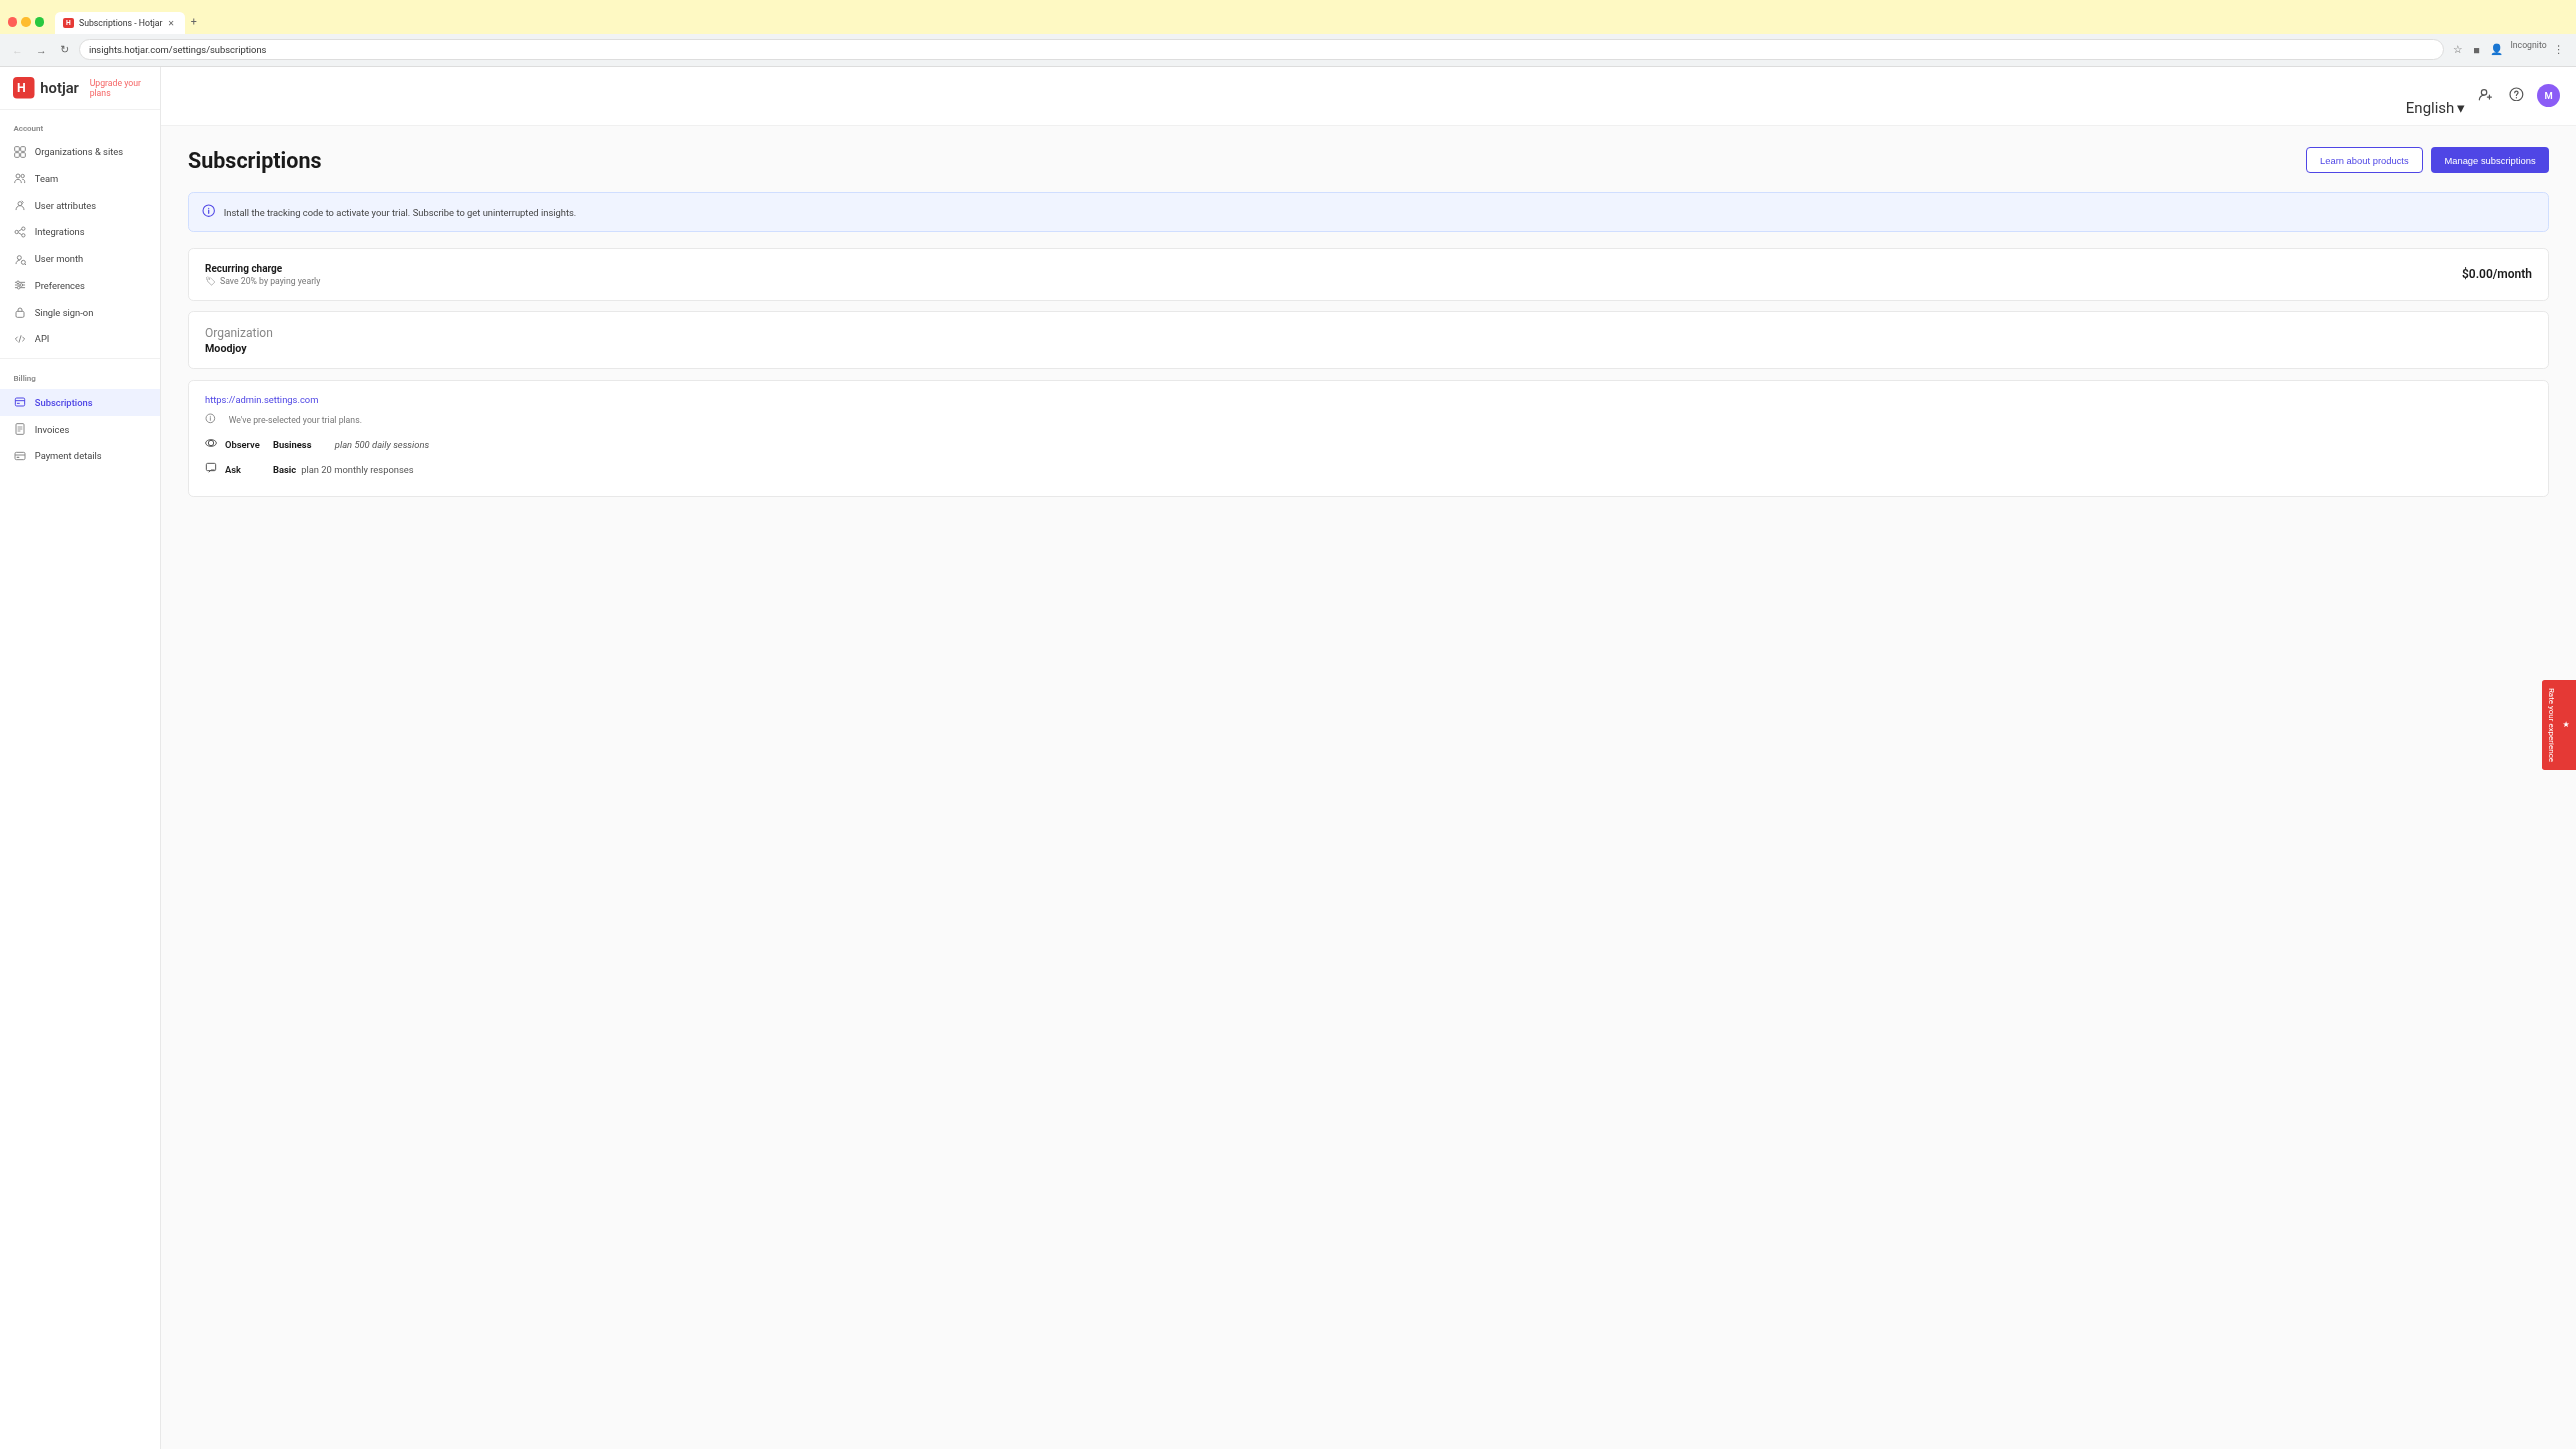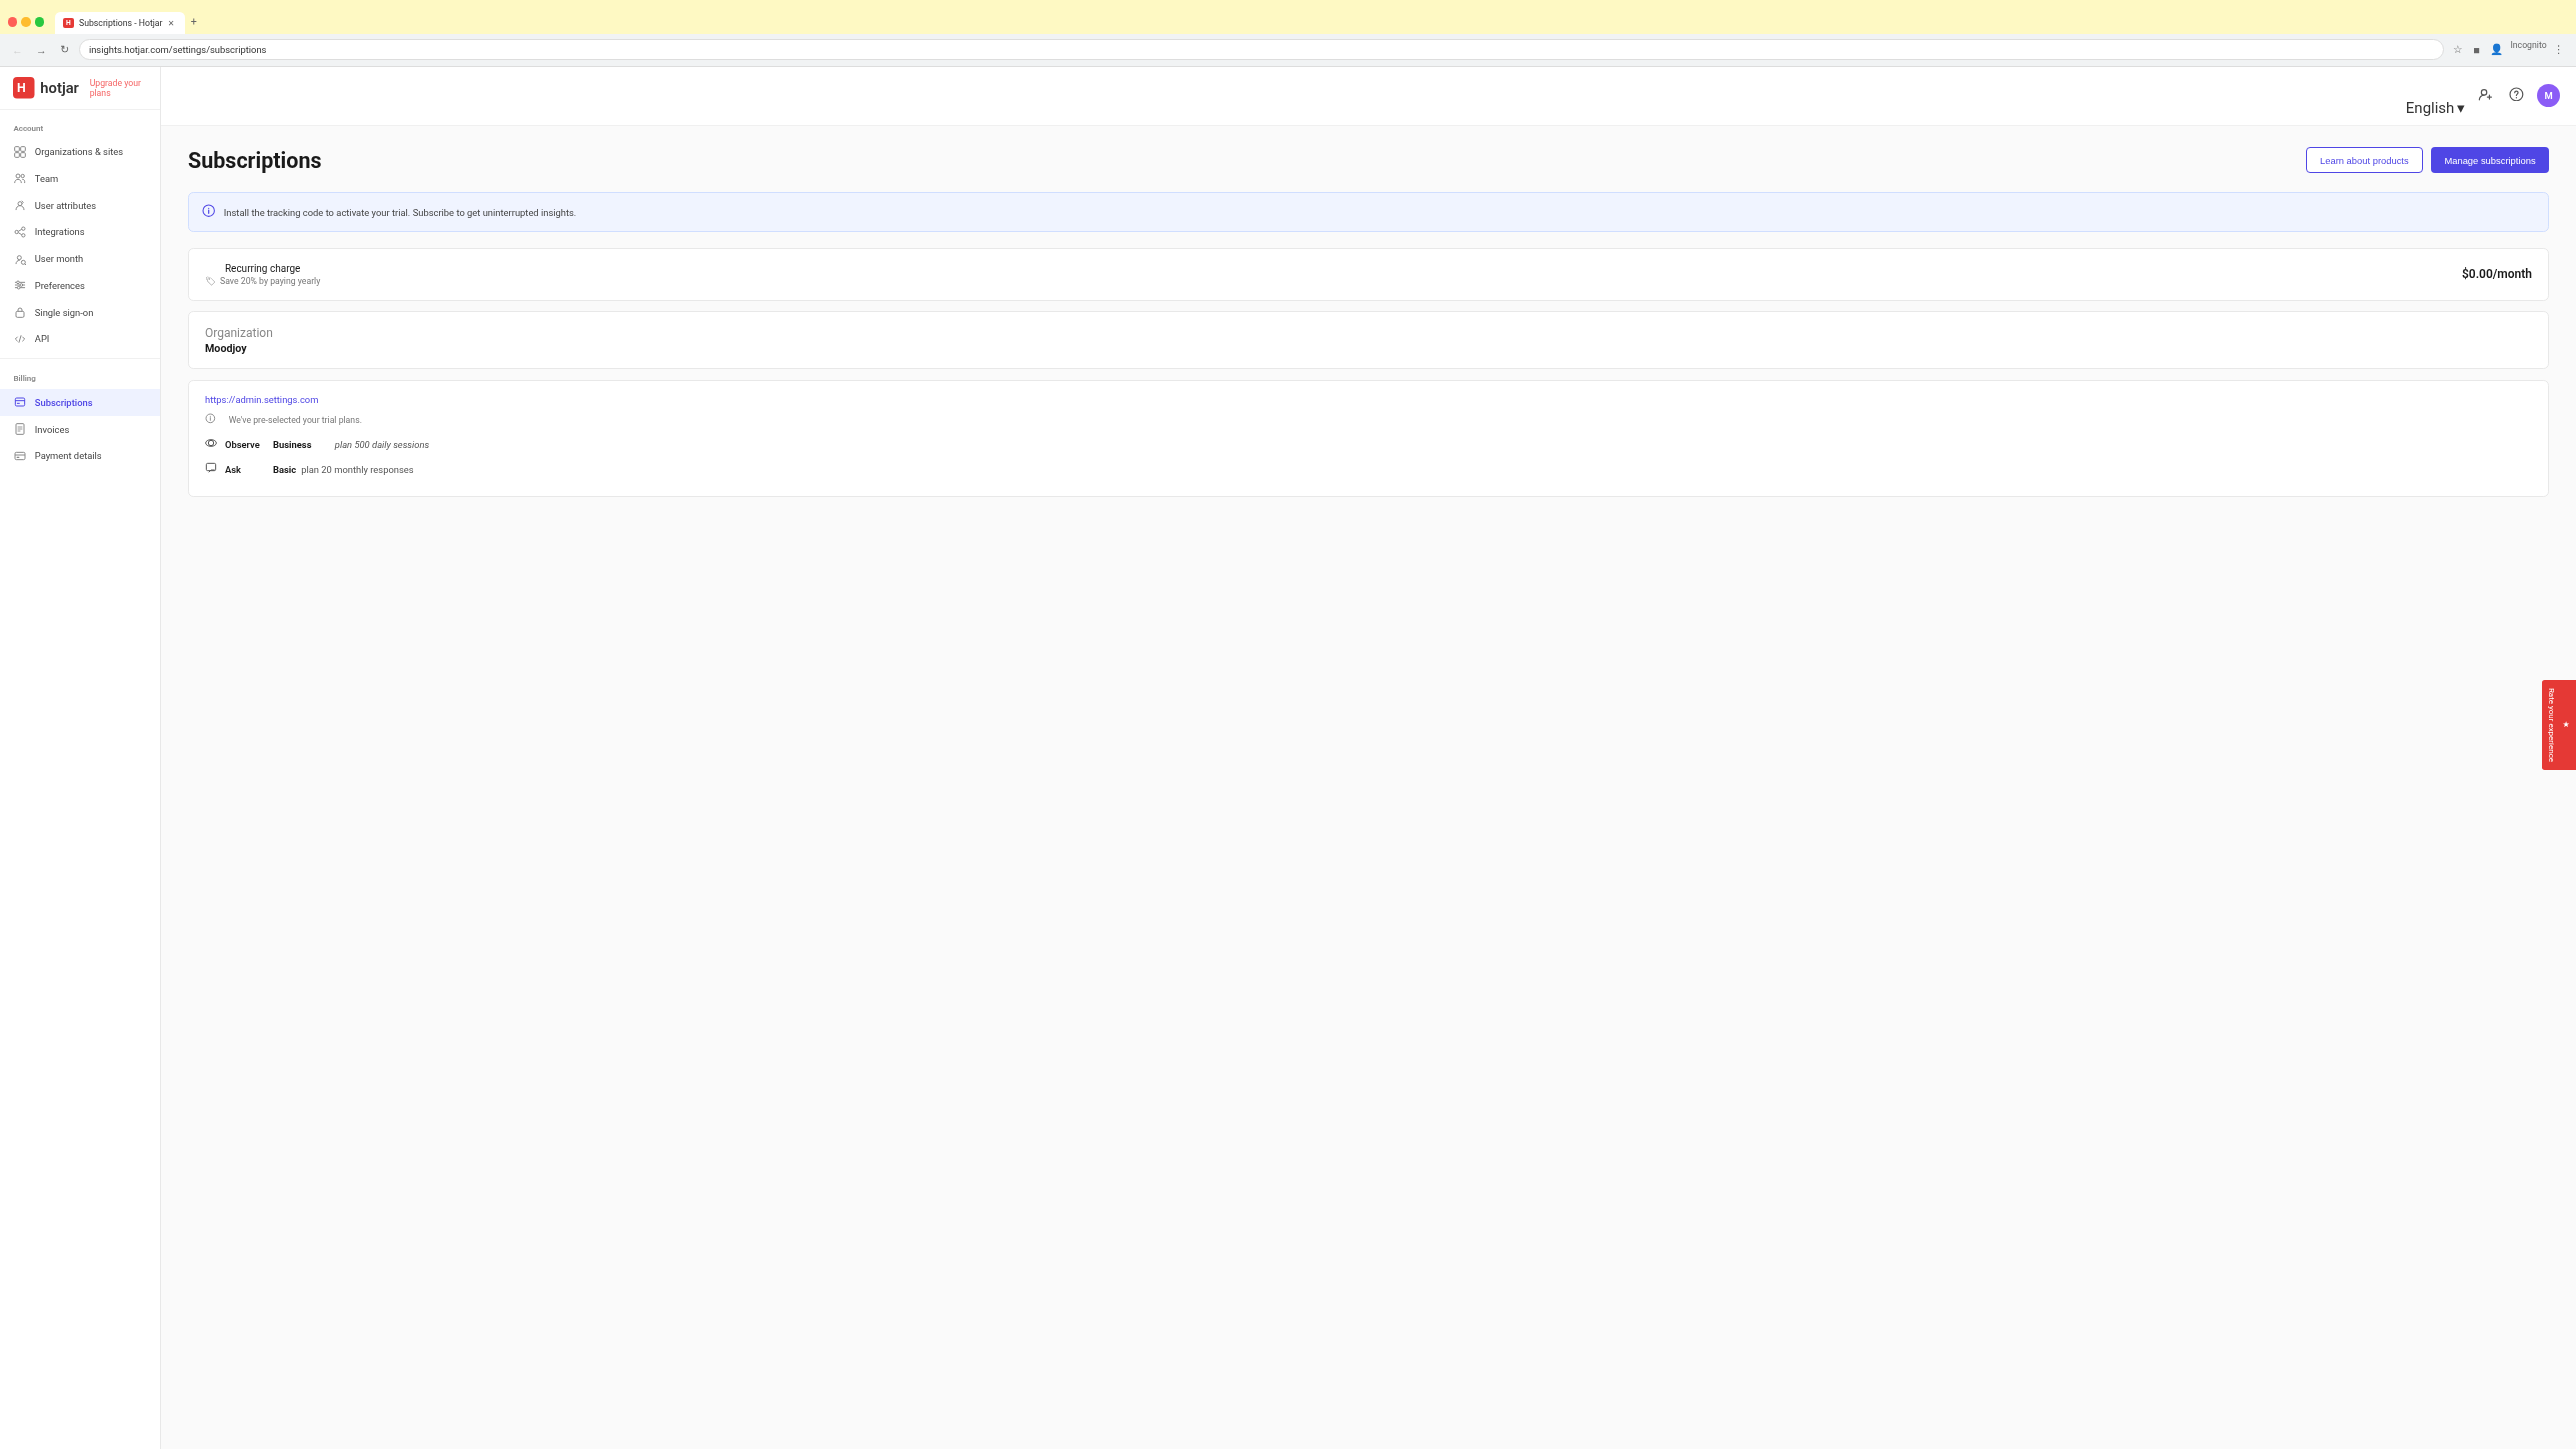--- a/index.html
+++ b/index.html
@@ -62,21 +62,21 @@
     .btn-outline { padding: 6.7px 13.4px; border: 1px solid #4f46e5; background: #fff; color: #4f46e5; border-radius: 4px; font-size: 9.4px; font-weight: 500; cursor: pointer; white-space: nowrap; }
     .btn-primary { padding: 6.7px 13.4px; border: none; background: #4f46e5; color: #fff; border-radius: 4px; font-size: 9.4px; font-weight: 500; cursor: pointer; white-space: nowrap; }
 
     
     .alert-banner { display: flex; align-items: center; gap: 8px; background: #f0f4ff; border: 0.7px solid #d0deff; border-radius: 5.4px; padding: 10.7px 13.4px; margin-bottom: 16px; color: #444; font-size: 9.4px; }
     .alert-icon { color: #4f46e5; font-size: 12px; flex-shrink: 0; }
 
     
     .card { background: #fff; border: 0.7px solid #e8e8e8; border-radius: 5.4px; margin-bottom: 10.7px; }
     .card-row { display: flex; align-items: center; padding: 13.4px 16px; }
-    .card-label { font-size: 10px; font-weight: 400; color: #1a1a1a; text-align: center; }
+    .card-label { font-size: 10px; font-weight: 700; color: #1a1a1a; }
     .card-sublabel { font-size: 8.7px; color: #777; margin-top: 2.7px; display: flex; align-items: center; gap: 4px; }
     .card-value { margin-left: auto; font-size: 12px; font-weight: 600; color: #1a1a1a; }
 
     .org-card { padding: 13.4px 16px; }
     .org-label { font-size: 12px; color: #888; margin-bottom: 2px; }
     .org-name { font-size: 10.7px; font-weight: 700; color: #1a1a1a; }
 
     .plan-card { padding: 13.4px 16px; }
     .plan-link { color: #4f46e5; text-decoration: none; font-size: 9.4px; display: block; margin-bottom: 8px; }
     .plan-info-row { display: flex; align-items: center; gap: 13px; margin-bottom: 5.4px; font-size: 8.7px; color: #777; }

